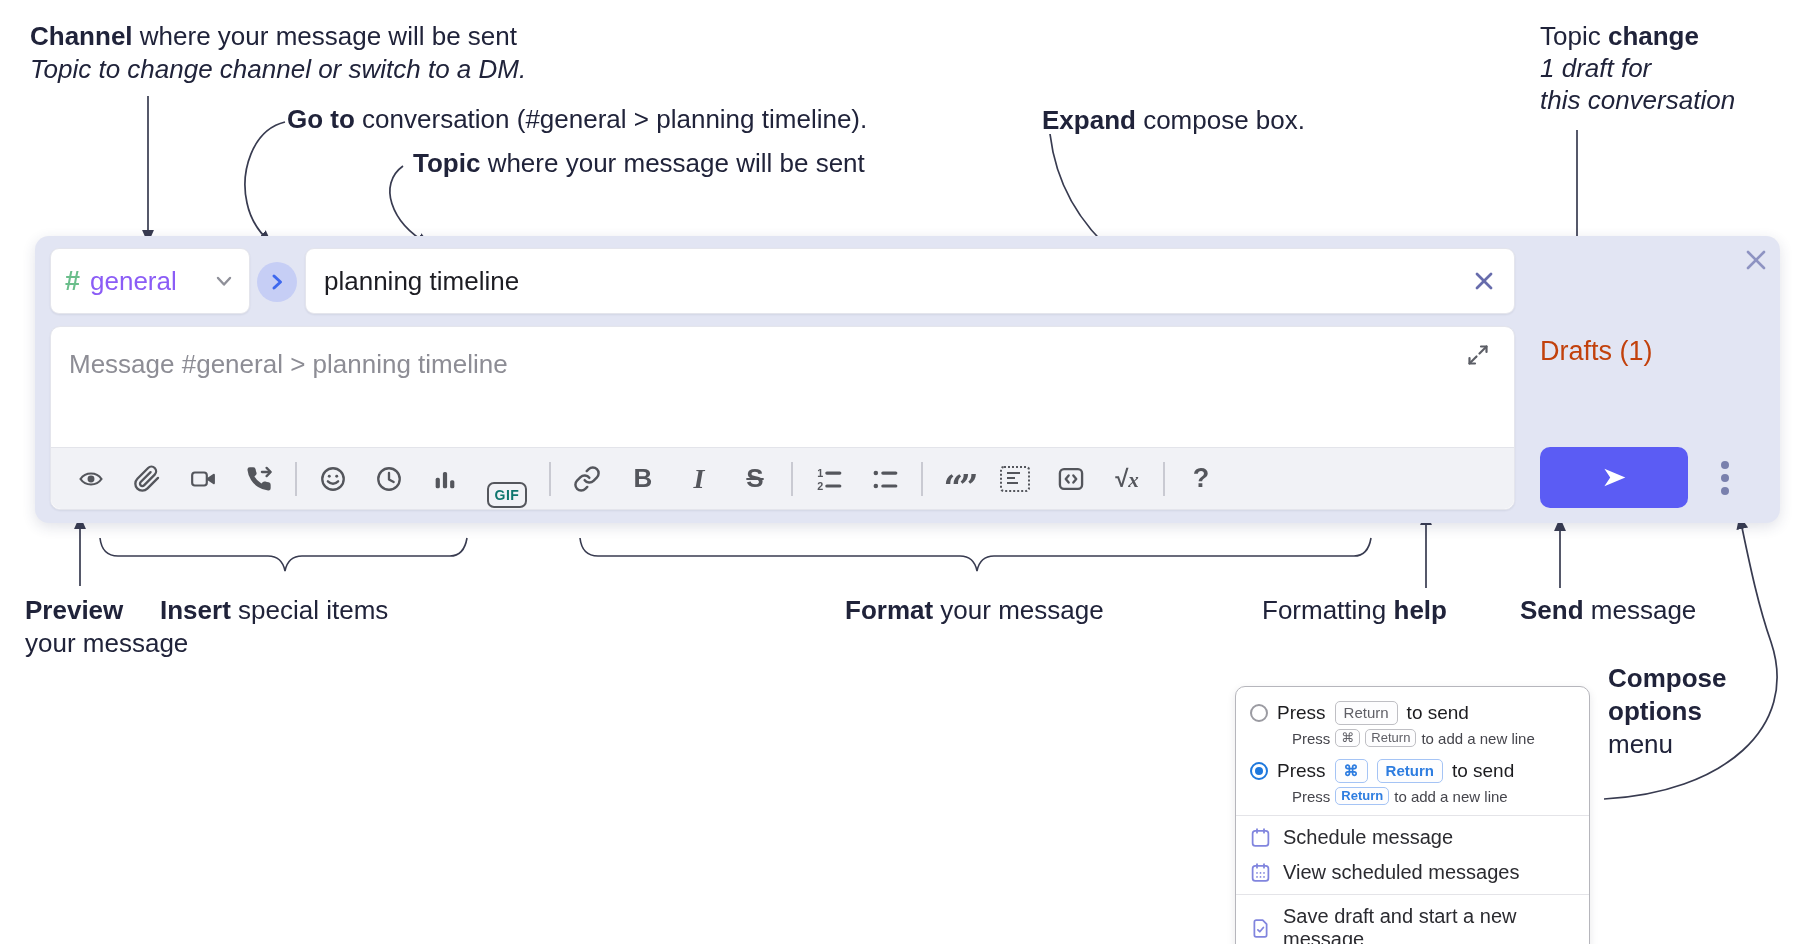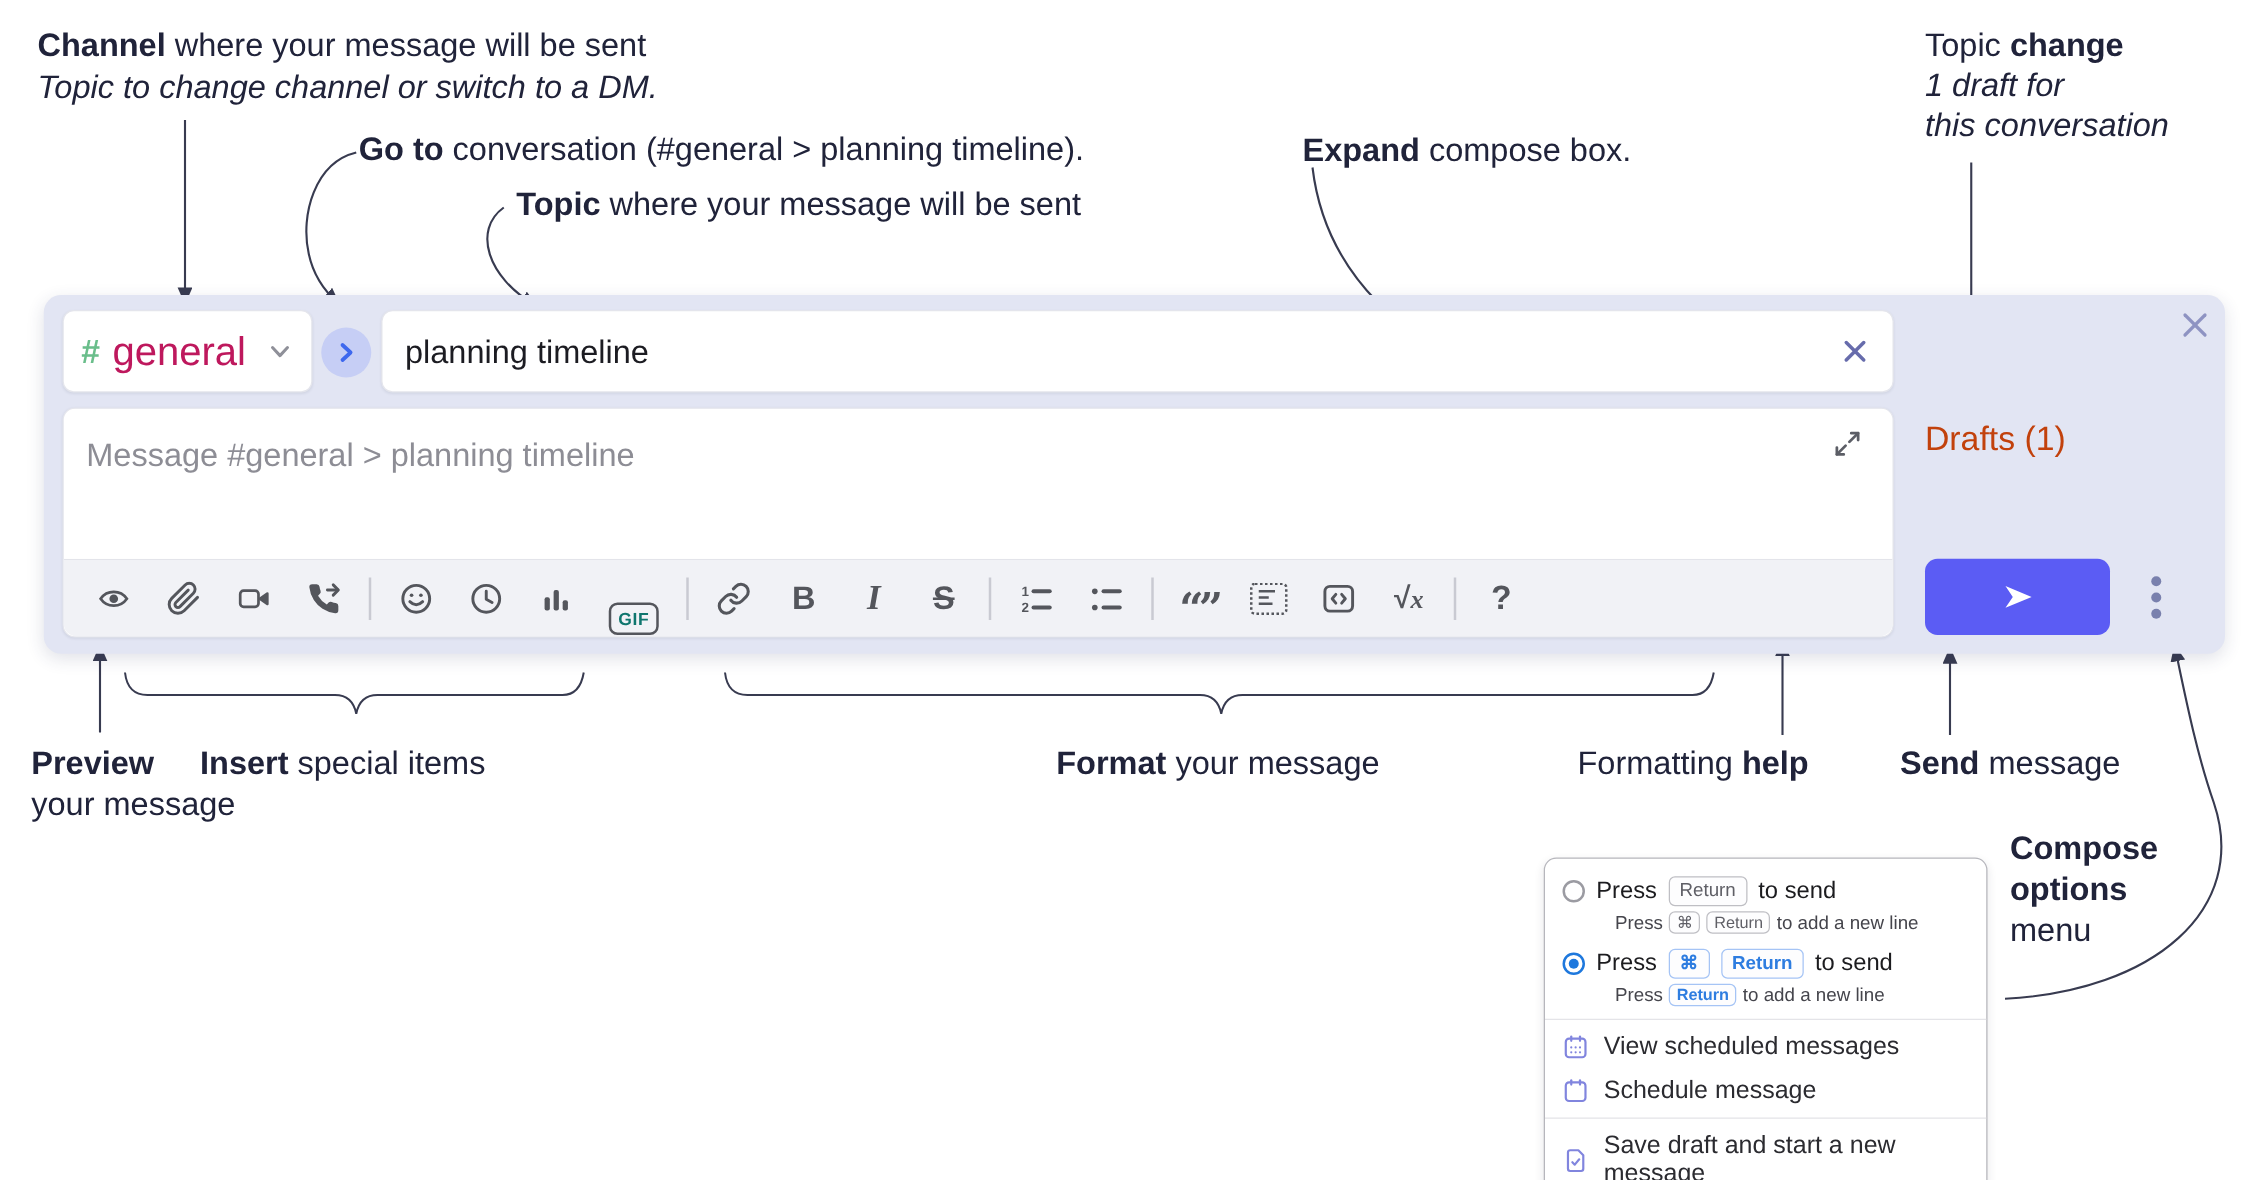--- a/index.html
+++ b/index.html
@@ -25,21 +25,21 @@
   .co-composeopts{left:1608px;top:662px;line-height:33px;}
 
   
   .composer{position:absolute;left:35px;top:236px;width:1745px;height:287px;
             background:#e2e5f3;border-radius:14px;box-shadow:0 4px 14px rgba(45,50,90,.14);}
   .wbox{background:#fff;border:1px solid #e4e5ec;border-radius:9px;
         box-shadow:0 1px 2px rgba(30,33,60,.08);box-sizing:border-box;}
   .channel-select{position:absolute;left:15px;top:12px;width:200px;height:66px;
         display:flex;align-items:center;gap:10px;padding:0 14px;cursor:pointer;}
   .hash{color:#6abe8b;font-size:27px;font-weight:700;}
-  .chname{font-size:32px;color:#be185d;}
+  .chname{font-size:26px;color:#8b5cf6;}
   .chev{margin-left:auto;display:flex;}
   .goto-circle{position:absolute;left:222px;top:26px;width:40px;height:40px;border-radius:50%;
         background:#c6cef5;display:flex;align-items:center;justify-content:center;cursor:pointer;}
   .topic-input{position:absolute;left:270px;top:12px;width:1210px;height:66px;
         display:flex;align-items:center;padding:0 18px;justify-content:center;}
   .topic-input .val{font-size:26px;color:#1c1c22;}
   .clear-x{margin-left:auto;display:flex;cursor:pointer;}
   .close-x{position:absolute;left:1707px;top:10px;width:28px;height:28px;display:flex;
         align-items:center;justify-content:center;cursor:pointer;}
   .drafts-link{position:absolute;left:1505px;top:100px;font-size:27px;color:#c2410c;cursor:pointer;}
@@ -375,42 +375,42 @@
         <span>to add a new line</span>
       </div>
     </div>
     <div class="odiv"></div>
     <div class="oitem">
       <span class="mi">
         <svg width="21" height="21" viewBox="0 0 24 24" fill="none" stroke="#8185de" stroke-width="2" stroke-linecap="round">
           <rect x="3" y="4.5" width="18" height="17" rx="3"></rect>
             <line x1="8" y1="2.5" x2="8" y2="6.5"></line>
             <line x1="16" y1="2.5" x2="16" y2="6.5"></line>
+        </svg>
+      </span>
+      <span>Schedule message</span>
+    </div>
+    <div class="oitem">
+      <span class="mi">
+        <svg width="21" height="21" viewBox="0 0 24 24" fill="none" stroke="#8185de" stroke-width="2" stroke-linecap="round">
+          <rect x="3" y="4.5" width="18" height="17" rx="3"></rect>
+            <line x1="8" y1="2.5" x2="8" y2="6.5"></line>
+            <line x1="16" y1="2.5" x2="16" y2="6.5"></line>
           <g fill="#8185de" stroke="none">
               <circle cx="8" cy="12.5" r="1"></circle>
               <circle cx="12" cy="12.5" r="1"></circle>
               <circle cx="16" cy="12.5" r="1"></circle>
               <circle cx="8" cy="17" r="1"></circle>
               <circle cx="12" cy="17" r="1"></circle>
               <circle cx="16" cy="17" r="1"></circle>
             </g>
         </svg>
       </span>
       <span>View scheduled messages</span>
     </div>
-    <div class="oitem">
-      <span class="mi">
-        <svg width="21" height="21" viewBox="0 0 24 24" fill="none" stroke="#8185de" stroke-width="2" stroke-linecap="round">
-          <rect x="3" y="4.5" width="18" height="17" rx="3"></rect>
-            <line x1="8" y1="2.5" x2="8" y2="6.5"></line>
-            <line x1="16" y1="2.5" x2="16" y2="6.5"></line>
-        </svg>
-      </span>
-      <span>Schedule message</span>
-    </div>
     <div class="odiv"></div>
     <div class="oitem">
       <span class="mi">
         <svg width="21" height="21" viewBox="0 0 24 24" fill="none" stroke="#8185de" stroke-width="2" stroke-linecap="round" stroke-linejoin="round">
           <path d="M14.5 2.5 H7 a2 2 0 0 0-2 2 v15 a2 2 0 0 0 2 2 h10 a2 2 0 0 0 2-2 V7 Z"></path>
           <polyline points="9 13.5 11.2 15.7 15.3 10.8"></polyline>
         </svg>
       </span>
       <span>Save draft and start a new message</span>
     </div>

